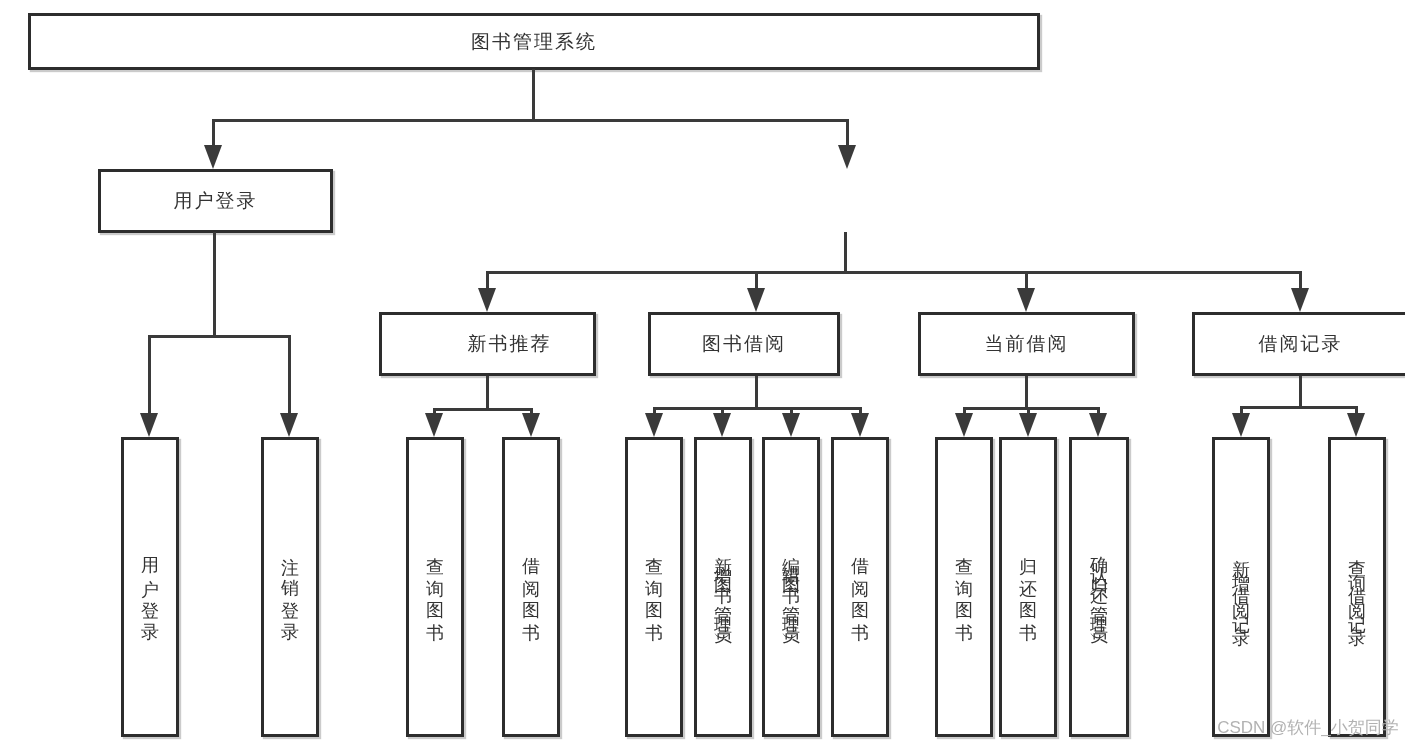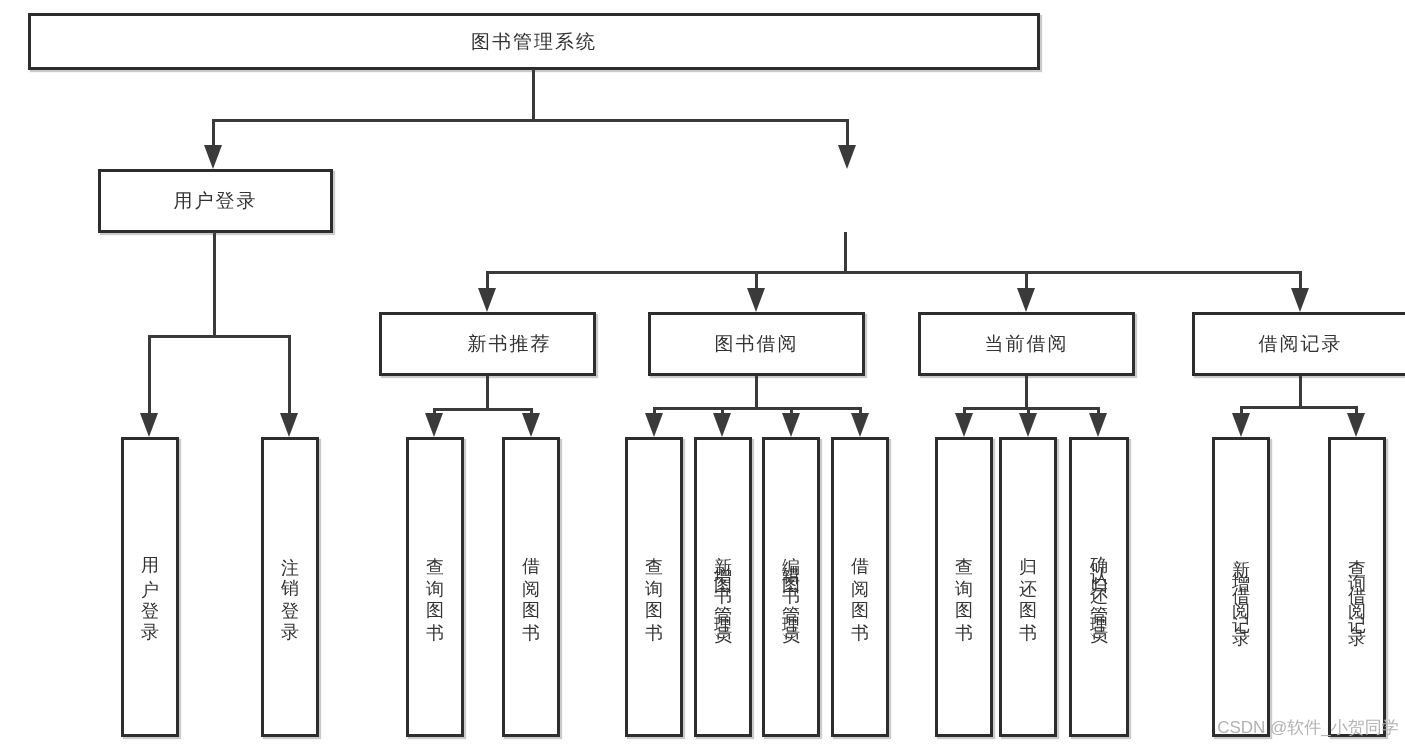--- a/index.html
+++ b/index.html
@@ -68,21 +68,21 @@
   <div class="vline" style="left:739px;top:271px;height:20px;"></div>
   <div class="arrow" style="left:731px;top:288px;"></div>
   <div class="vline" style="left:1009px;top:271px;height:20px;"></div>
   <div class="arrow" style="left:1001px;top:288px;"></div>
   <div class="vline" style="left:1283px;top:271px;height:20px;"></div>
   <div class="arrow" style="left:1275px;top:288px;"></div>
 
   <div class="node" style="left:363px;top:312px;width:217px;height:64px;padding-left:44px;">
     <span>新书推荐</span>
   </div>
-  <div class="node" style="left:632px;top:312px;width:217px;height:64px;">
+  <div class="node" style="left:632px;top:312px;width:192px;height:64px;">
     <span>图书借阅</span>
   </div>
   <div class="node" style="left:1176px;top:312px;width:217px;height:64px;">
     <span>借阅记录</span>
   </div>
   <div class="node" style="left:902px;top:312px;width:217px;height:64px;">
     <span>当前借阅</span>
   </div>
 
   <div class="vline" style="left:470px;top:376px;height:35px;"></div>

